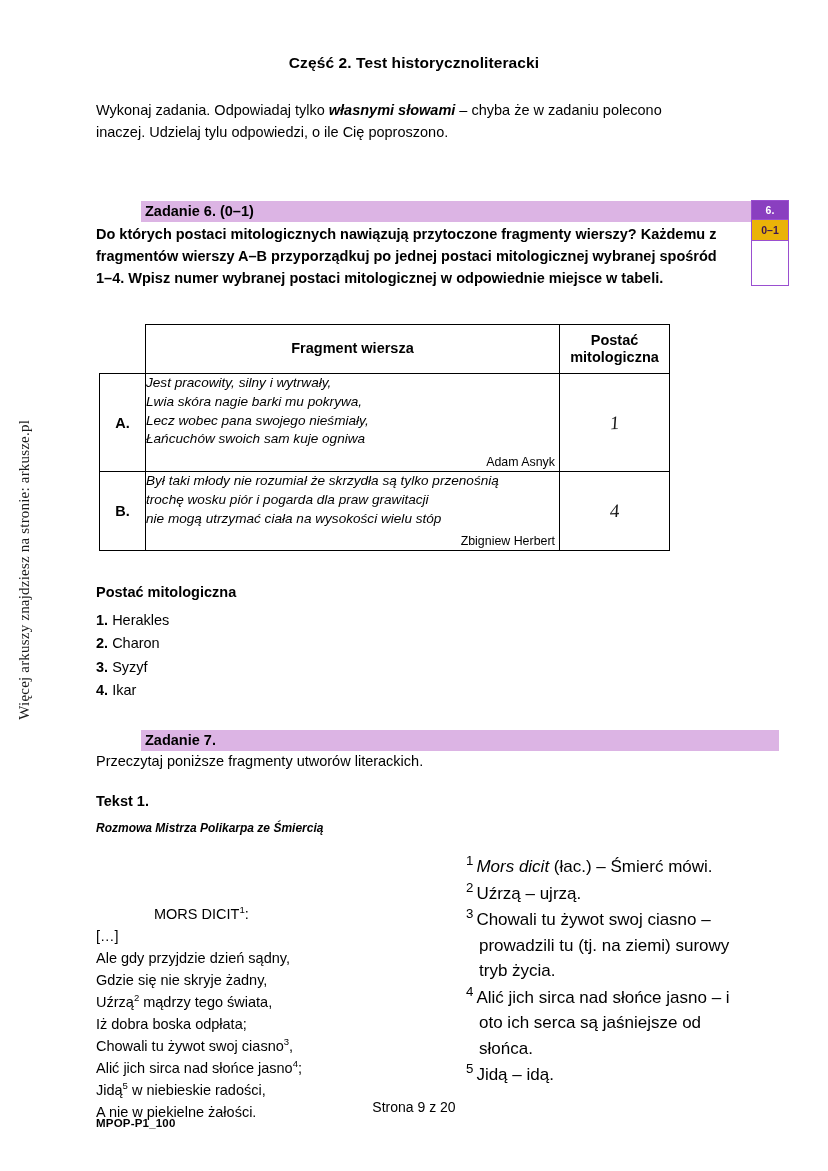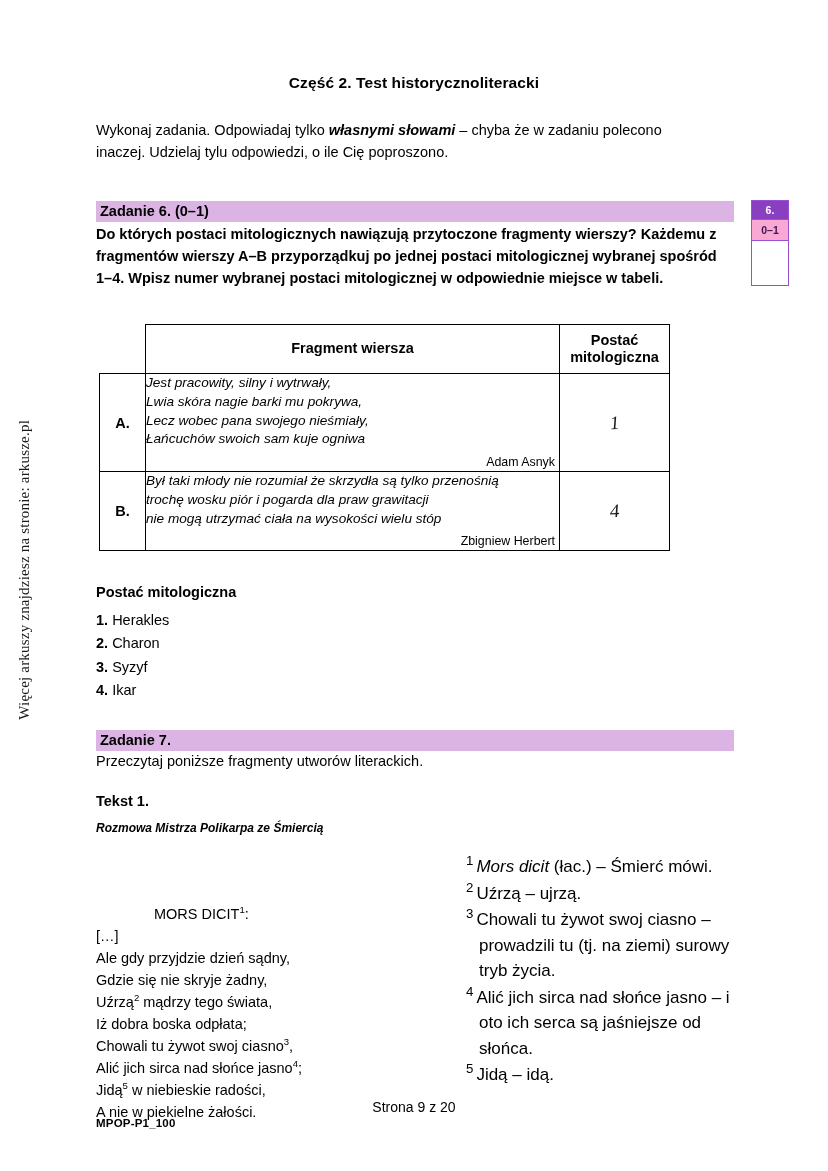--- a/index.html
+++ b/index.html
@@ -39,40 +39,41 @@
     left: 96px;
     top: 0;
     width: 636px;
   }
 
   .page-title {
     text-align: center;
     font-size: 15.5px;
     font-weight: bold;
     margin: 0;
-    padding-top: 74px;
+    padding-top: 54px;
     letter-spacing: 0.1px;
   }
 
   .intro {
     font-size: 14.5px;
     line-height: 1.55;
     margin: 0;
     padding-top: 27px;
     max-width: 612px;
   }
   .intro b { font-weight: bold; font-style: italic; }
 
   
   .task-banner {
     background: #dcb4e4;
     font-weight: bold;
     font-size: 14.5px;
     padding: 3px 4px 3px 4px;
     box-sizing: border-box;
+    margin-left: 45px;
   }
   #banner6 {
     position: absolute;
     left: 96px;
     top: 201px;
     width: 638px;
     height: 21px;
     line-height: 15px;
   }
   #banner7 {
@@ -107,21 +108,21 @@
   }
   .score-box .sb-num {
     background: #8a3fc0;
     color: #ffffff;
     font-weight: bold;
     padding: 3px 0 3px 0;
     line-height: 12px;
     border-bottom: 1px solid #9a4fd0;
   }
   .score-box .sb-range {
-    background: #f9a8d4;
+    background: #eab308;
     color: #3b1550;
     font-weight: bold;
     padding: 4px 0 4px 0;
     line-height: 12px;
     border-bottom: 1px solid #9a4fd0;
   }
   .score-box .sb-empty {
     background: #ffffff;
     height: 44px;
   }

